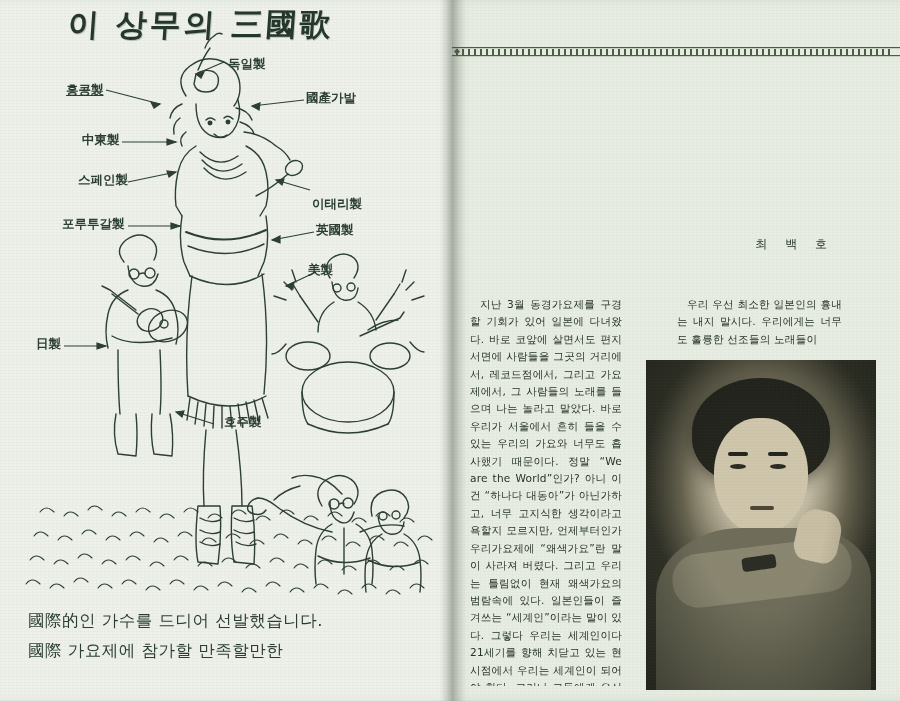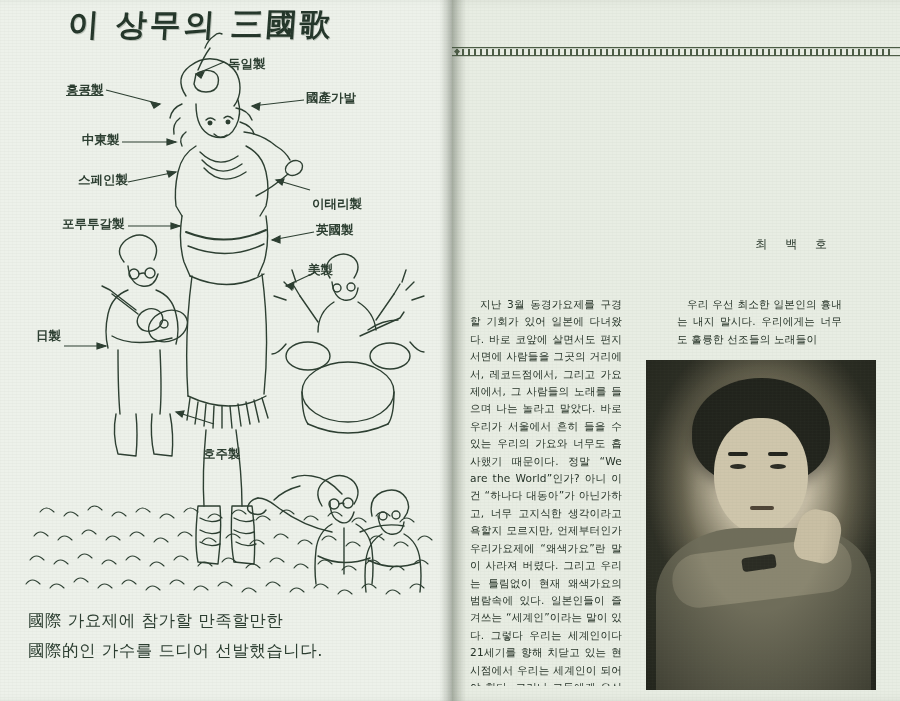--- a/index.html
+++ b/index.html
@@ -360,22 +360,22 @@
 
     <div class="label" style="left:228px; top:56px;">독일製</div>
     <div class="label" style="left:66px; top:82px;text-decoration:underline;">홍콩製</div>
     <div class="label" style="left:306px; top:90px;">國產가발</div>
     <div class="label" style="left:82px; top:132px;font-family:Liberation Mono, monospace;">中東製</div>
     <div class="label" style="left:78px; top:172px;text-align:center;">스페인製</div>
     <div class="label" style="left:312px; top:180px;margin-top:16px;">이태리製</div>
     <div class="label" style="left:62px; top:216px;">포루투갈製</div>
     <div class="label" style="left:316px; top:222px;">英國製</div>
     <div class="label" style="left:308px; top:262px;">美製</div>
-    <div class="label" style="left:36px; top:328px;">日製</div>
-    <div class="label" style="left:203px; top:414px;margin-top:32px;">호주製</div>
+    <div class="label" style="left:36px; top:336px;">日製</div>
+    <div class="label" style="left:224px; top:414px;">호주製</div>
 
     <svg class="figure-svg" width="452" height="701" viewBox="0 0 452 701">
       <g stroke="#2c3e31" stroke-width="1.2" fill="none">
         <path d="M224 62 L196 74"></path>
           <path d="M196 74 l8 -2 l-3 6 z" fill="#2c3e31"></path>
         <path d="M106 90 L160 104"></path>
           <path d="M160 104 l-9 -2 l3 6 z" fill="#2c3e31"></path>
         <path d="M304 100 L252 106"></path>
           <path d="M252 106 l8 -3 l-1 7 z" fill="#2c3e31"></path>
         <path d="M122 142 L176 142"></path>
@@ -391,22 +391,22 @@
         <path d="M316 272 L286 286"></path>
           <path d="M286 286 l8 -4 l-1 7 z" fill="#2c3e31"></path>
         <path d="M64 346 L106 346"></path>
           <path d="M106 346 l-9 -3 l0 6 z" fill="#2c3e31"></path>
         <path d="M214 424 L176 412"></path>
           <path d="M176 412 l8 -1 l-2 6 z" fill="#2c3e31"></path>
       </g>
     </svg>
 
     <div class="caption">
+      <div>國際的인  가수를  드디어  선발했습니다.</div>
       <div>國際 가요제에  참가할  만족할만한</div>
-      <div>國際的인  가수를  드디어  선발했습니다.</div>
     </div>
 
   </div>
 
   <div class="spread-right"></div>
 
   <div class="deco-band">
     <svg width="448" height="16" viewBox="0 0 448 16">
       <g fill="#4b5c45">
         <g>

